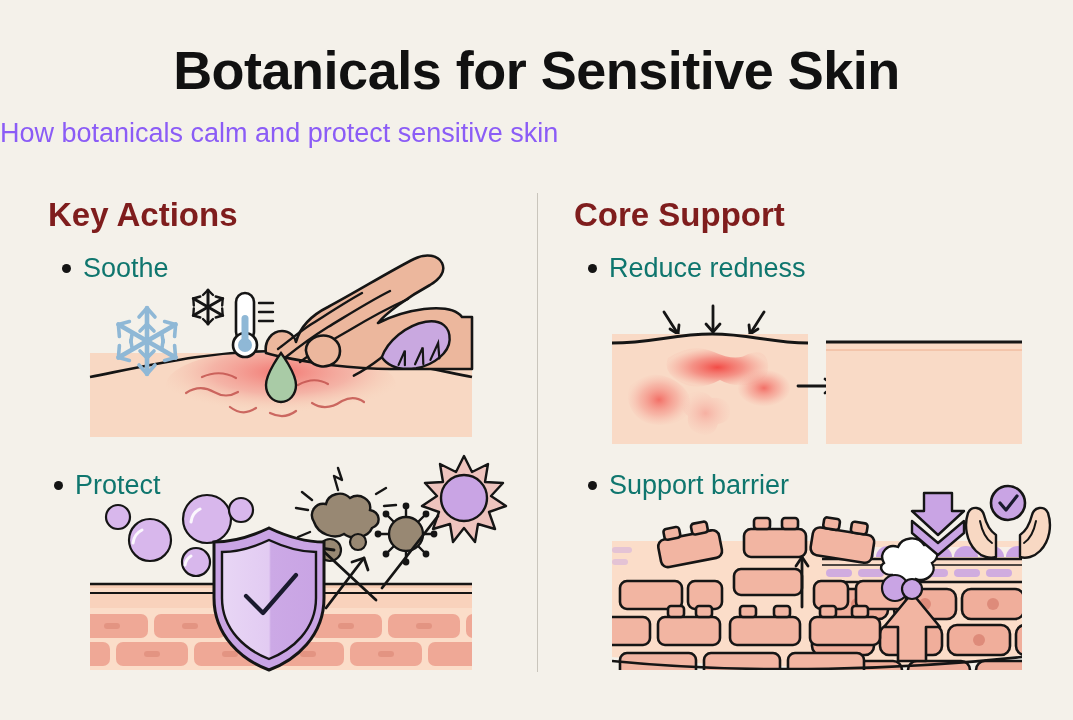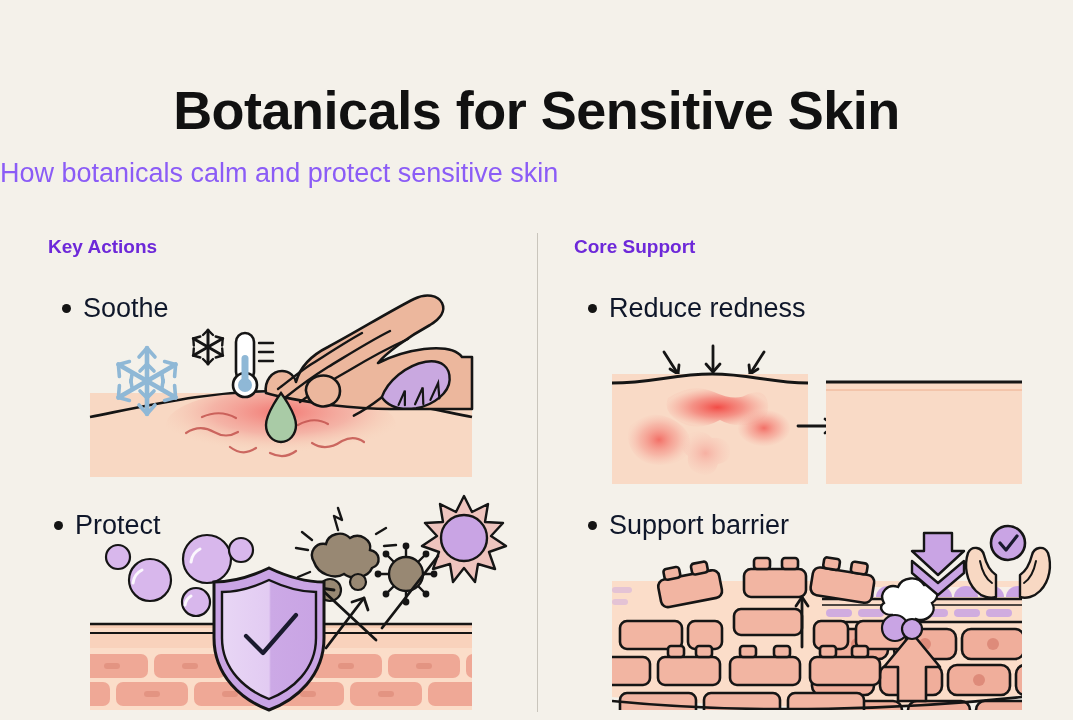--- a/index.html
+++ b/index.html
@@ -2,46 +2,46 @@
 <html><head>
 <meta charset="utf-8">
 <style>
   html,body{margin:0;padding:0;}
   body{
     width:1073px;height:720px;
     background:#F4F1EA;
     font-family:"Liberation Sans","DejaVu Sans",sans-serif;
     overflow:hidden;position:relative;
   }
-  .page{position:absolute;inset:0;margin-top:40px;}
+  .page{position:absolute;inset:0;}
 
   
   .title{
     position:absolute;left:0;top:42px;width:1073px;text-align:center;
     font-size:54px;font-weight:bold;color:#111111;letter-spacing:-0.5px;
     line-height:1.05;
   }
   .subtitle{
     position:absolute;left:0;top:118px;width:1073px;text-align:left;
     font-size:27px;font-weight:400;color:#8b5cf6;
   }
 
   
   .divider{
     position:absolute;left:537px;top:193px;width:1px;height:479px;
     background:#c9c5bc;
   }
   .col-head{
-    position:absolute;font-size:19px;font-weight:bold;color:#6d28d9;
+    position:absolute;font-size:33px;font-weight:bold;color:#7f1d1d;
   }
   .col-head.left{left:48px;top:196px;}
   .col-head.right{left:574px;top:196px;}
 
   .bullet{
-    position:absolute;font-size:27px;color:#0f172a;font-weight:400;
+    position:absolute;font-size:27px;color:#0f766e;font-weight:400;
     display:flex;align-items:center;gap:12px;white-space:nowrap;
   }
   .bullet .dot{
     width:9px;height:9px;border-radius:50%;background:#141414;display:inline-block;
     flex:none;
   }
 
   
   .panel{position:absolute;}
   svg{display:block;overflow:visible;}

